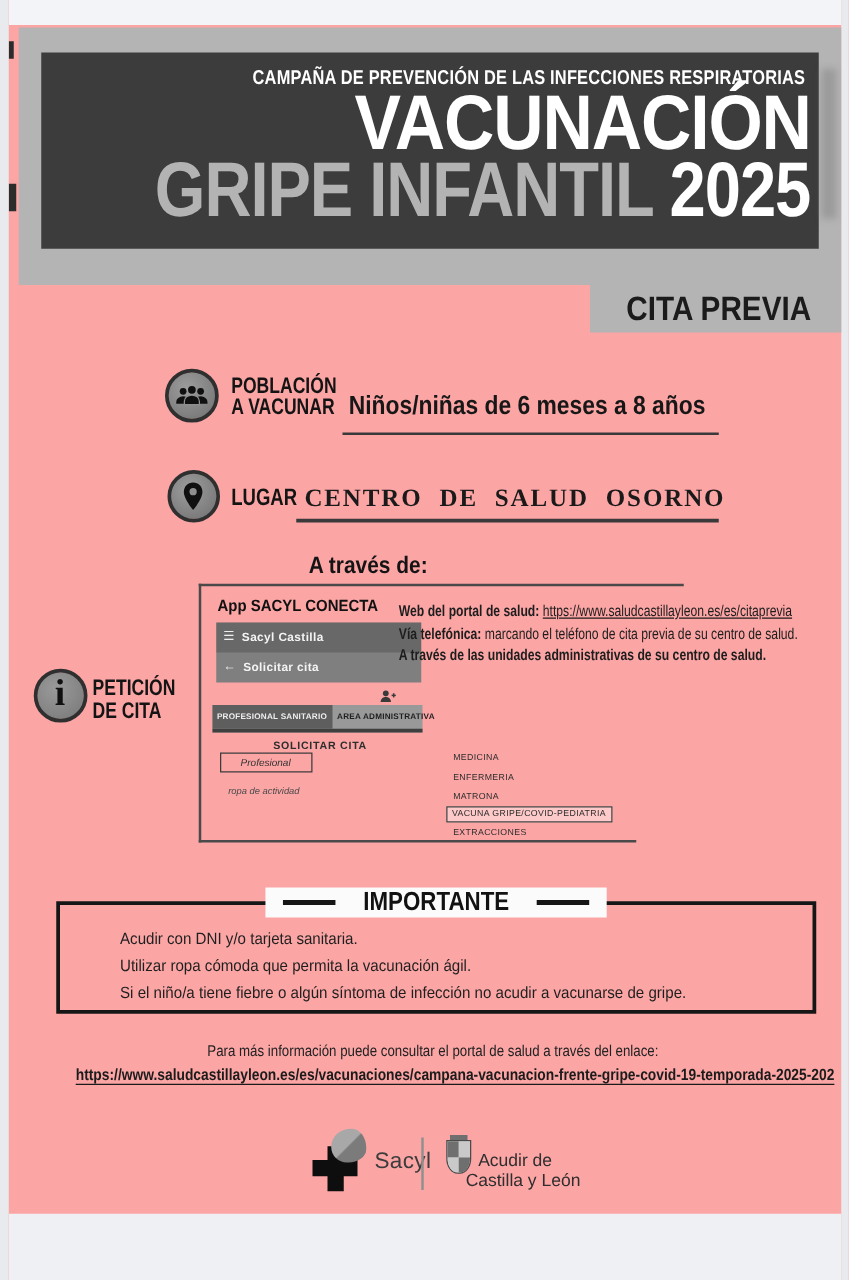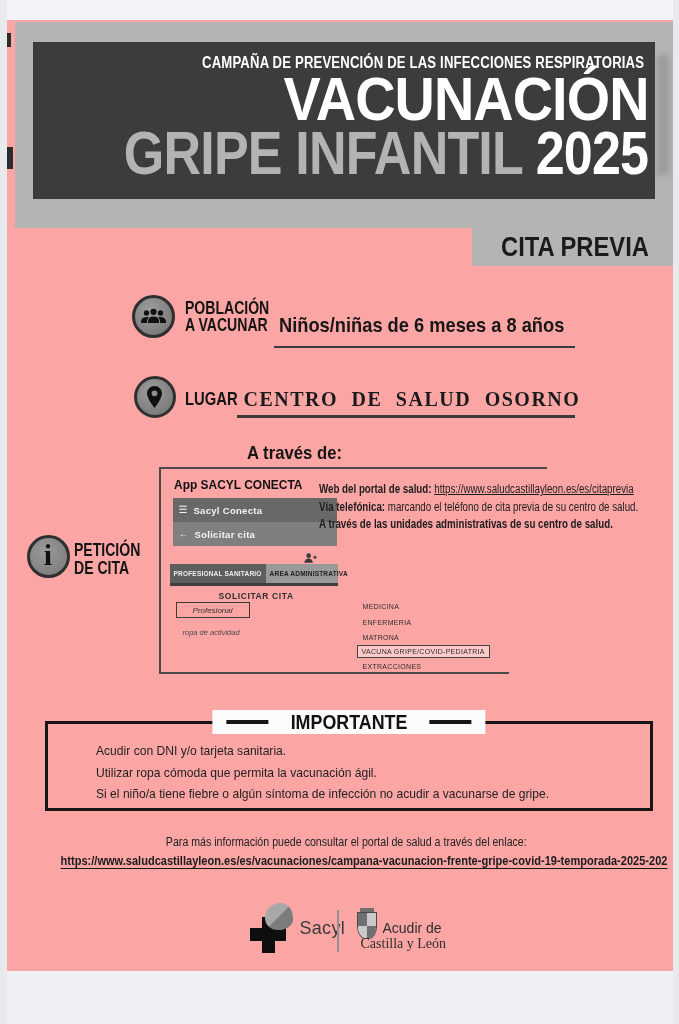--- a/index.html
+++ b/index.html
@@ -107,21 +107,21 @@
   .junta{left:350px;top:908px;width:150px;height:50px;}
   .shield{position:absolute;left:0;top:4px;width:20px;height:27px;border:1.5px solid #4a4a4a;
       box-sizing:border-box;display:grid;grid-template-columns:1fr 1fr;grid-template-rows:1fr 1fr;
       border-radius:0 0 45% 45%;overflow:hidden;background:#ccc;}
   .shield i:nth-child(1){background:#6f6f6f;}
   .shield i:nth-child(2){background:#c9c9c9;}
   .shield i:nth-child(3){background:#c9c9c9;}
   .shield i:nth-child(4){background:#6f6f6f;}
   .crown{position:absolute;left:3px;top:0;width:14px;height:4px;background:#6f6f6f;}
   .junta-l1{position:absolute;left:26px;top:12px;font-size:14px;color:#2e2e2e;}
-  .junta-l2{position:absolute;left:4px;top:28px;font-size:14px;color:#2e2e2e;white-space:nowrap;font-family:Liberation Serif, serif;}
+  .junta-l2{position:absolute;left:16px;top:28px;font-size:14px;color:#2e2e2e;white-space:nowrap;}
   
   .art{background:#2c2c2c;filter:blur(.6px);}
   .art1{left:0;top:147px;width:6px;height:22px;}
   .art2{left:0;top:33px;width:4px;height:14px;}
   .smudge{left:650px;top:55px;width:12px;height:120px;background:rgba(110,110,110,.35);filter:blur(3px);}
 </style>
 </head>
 <body>
 
 <div class="page">
@@ -178,21 +178,21 @@
   </div>
 
   <div class="abs fr fr-top"></div>
   <div class="abs fr fr-left"></div>
   <div class="abs fr fr-bottom"></div>
 
   <div class="abs app-title">App SACYL CONECTA</div>
   <div class="abs appbar grain">
     <div class="appbar-row r1">
       <span class="glyph">☰</span>
-      <span class="txt">Sacyl Conecta</span>
+      <span class="txt">Sacyl Castilla</span>
     </div>
     <div class="appbar-row">
       <span class="glyph">←</span>
       <span class="txt">Solicitar cita</span>
     </div>
   </div>
   <div class="abs adduser">
     <svg width="13" height="12" viewBox="0 0 14 12">
       <circle cx="5" cy="3.5" r="2.5" fill="#3a3a3a"></circle>
       <path d="M0.5 11 a4.5 4.5 0 0 1 9 0 z" fill="#3a3a3a"></path>

